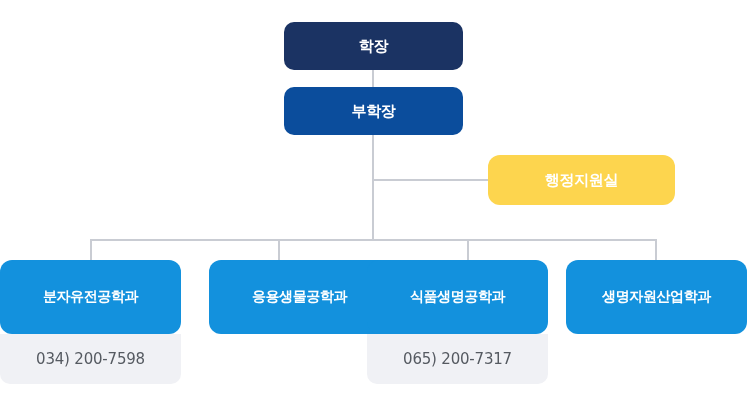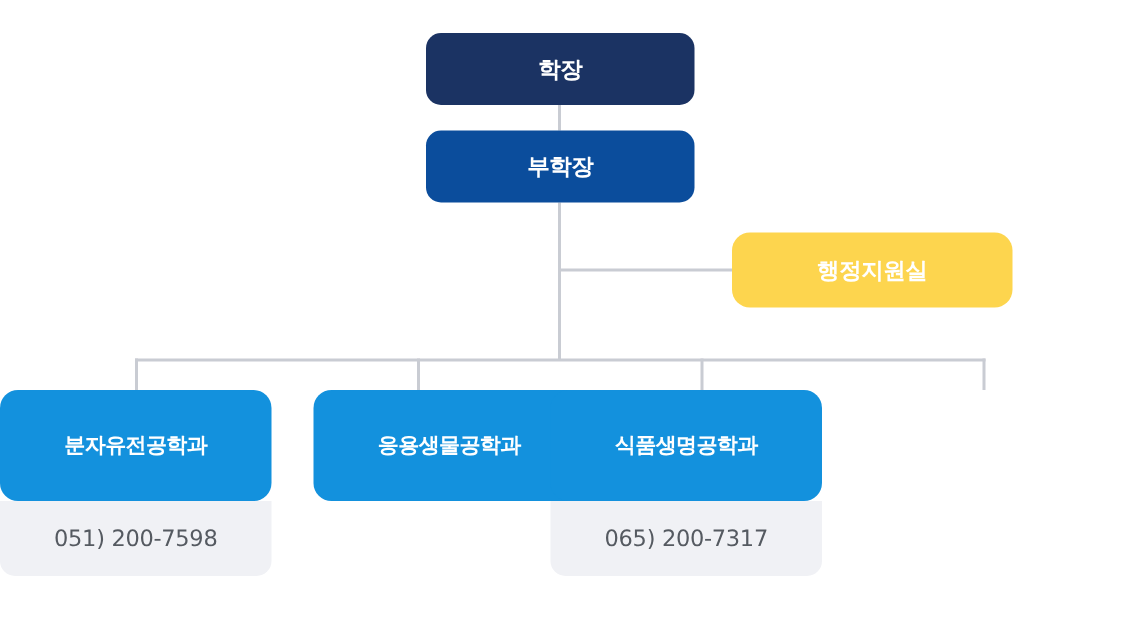--- a/index.html
+++ b/index.html
@@ -149,37 +149,40 @@
     <span>부학장</span>
   </div>
 
   <div class="dept-row">
 
     <div class="dept-col c1">
       <div class="dept-head">
         <span>분자유전공학과</span>
       </div>
       <div class="dept-phone">
-        <span>051) 200-7598</span>
+        <span>034) 200-7598</span>
       </div>
     </div>
 
     <div class="dept-col c2">
       <div class="dept-head">
         <span>응용생물공학과</span>
       </div>
     </div>
 
     <div class="dept-col c3">
       <div class="dept-head">
         <span>식품생명공학과</span>
       </div>
       <div class="dept-phone">
         <span>065) 200-7317</span>
       </div>
     </div>
 
     <div class="dept-col c4">
+      <div class="dept-head">
+        <span>생명자원산업학과</span>
+      </div>
     </div>
 
   </div>
 
 </div>
 
 </body></html>

